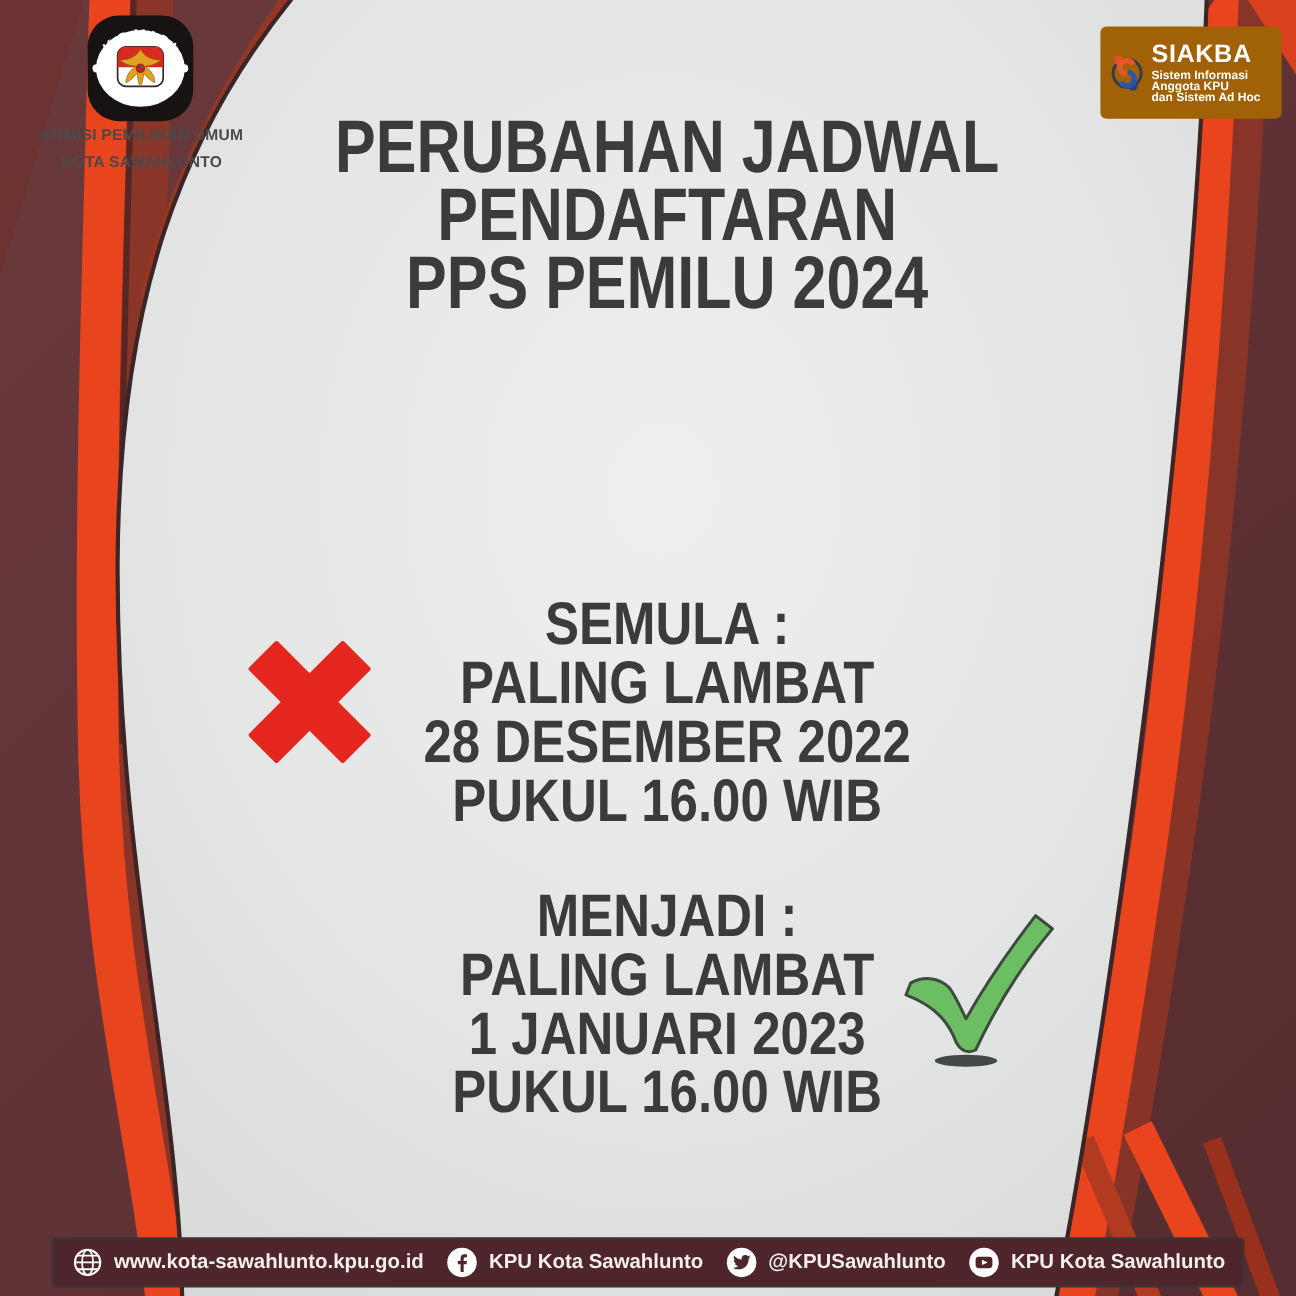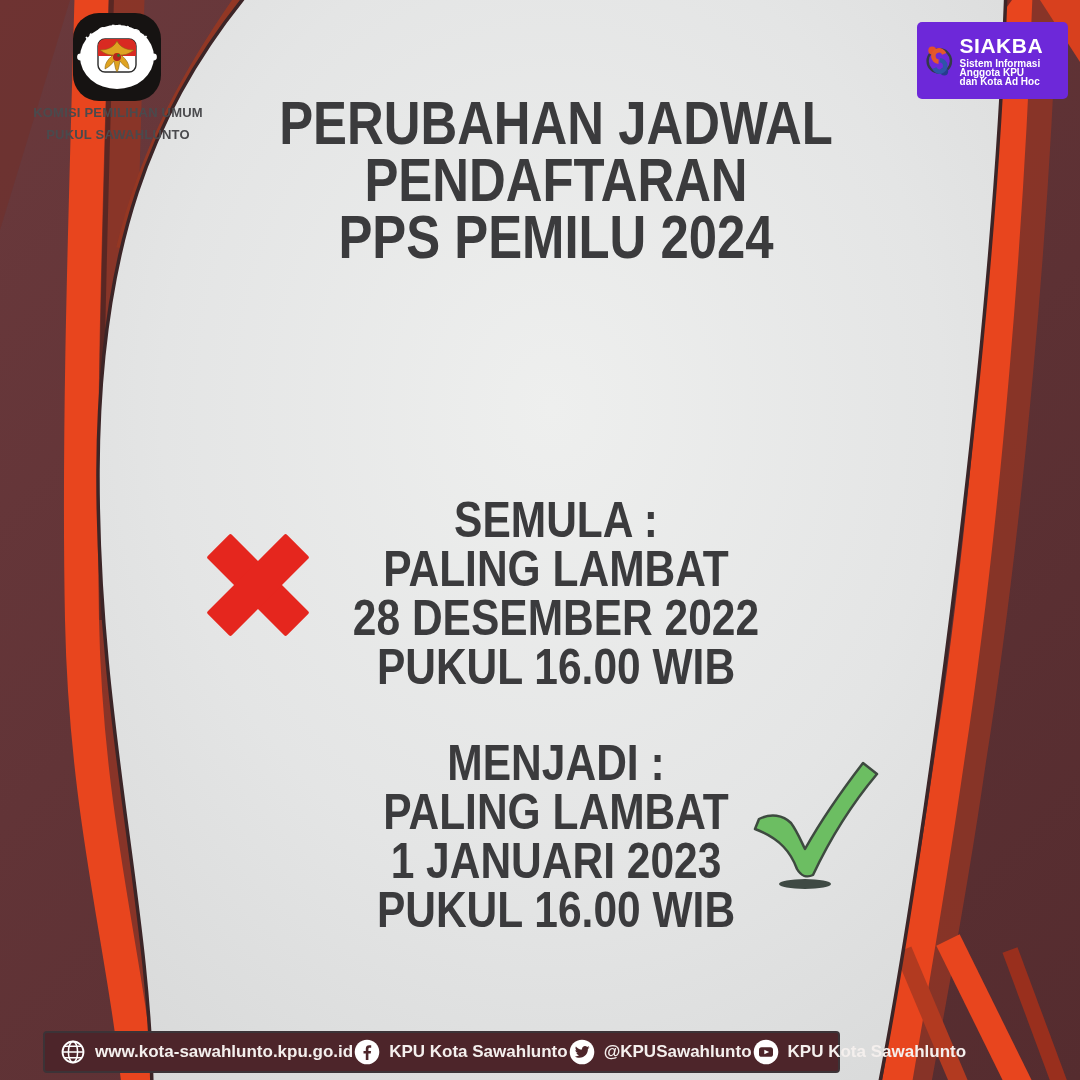--- a/index.html
+++ b/index.html
@@ -16,28 +16,28 @@
   #title-block{top:94px;}
   #subtitle-block{top:328px;}
   #semula-block{top:496px;}
   #menjadi-block{top:739px;}
 
   
   .org-text{position:absolute;left:0;top:102px;width:236px;text-align:center;
             color:#4a4a4d;font-weight:bold;font-size:13px;line-height:22px;letter-spacing:.2px;}
 
   
-  .siakba{position:absolute;left:917px;top:22px;width:151px;height:77px;background:#6d28d9;
+  .siakba{position:absolute;left:917px;top:22px;width:151px;height:77px;background:#a16207;
           border-radius:5px;display:flex;align-items:center;padding:0 4px 0 6px;box-sizing:border-box;gap:4px;}
   .siakba-txt{color:#fff;line-height:1;}
   .siakba-name{font-size:21px;font-weight:bold;letter-spacing:.5px;}
   .siakba-sub{font-size:10px;font-weight:bold;margin-top:3px;line-height:9px;}
 
   
-  .footer{position:absolute;left:43px;top:1031px;width:797px;height:42px;background:#4d252a;
+  .footer{position:absolute;left:43px;top:1031px;width:994px;height:42px;background:#4d252a;
           border:2px solid #3c3337;border-radius:4px;box-sizing:border-box;
           display:flex;align-items:center;justify-content:space-between;padding:0 14px;}
   .footer-item{display:flex;align-items:center;gap:8px;}
   .footer-label{color:#f4efed;font-weight:bold;font-size:17px;white-space:nowrap;}
 </style>
 </head>
 <body>
 
 <div class="canvas">
 
@@ -97,36 +97,36 @@
       <path d="M46,30 c-3,6 -9,9 -17,9 c5,4 9,5 13,5 c-6,5 -8,9 -8,14 c4,-2 7,-5 9,-8
                c1,4 1,8 3,11 c2,-3 2,-7 3,-11 c2,3 5,6 9,8 c0,-5 -2,-9 -8,-14
                c4,0 8,-1 13,-5 c-8,0 -14,-3 -17,-9 z" fill="#dfa321" stroke="#8a6410" stroke-width=".6"></path>
       <circle cx="46" cy="46" r="4" fill="#b5231d"></circle>
       <circle cx="47.5" cy="44.5" r="1.4" fill="#2d7a2d"></circle>
     </g>
   </svg>
 
   <div class="org-text">
     <div>KOMISI PEMILIHAN UMUM</div>
-    <div>PUKUL SAWAHLUNTO</div>
+    <div>KOTA SAWAHLUNTO</div>
   </div>
 
   <div class="siakba">
     <svg width="46" height="46" viewBox="0 0 46 46">
       <circle cx="23" cy="23" r="16.5" fill="none" stroke="#333a48" stroke-width="3.4"></circle>
       <circle cx="13" cy="8" r="5.5" fill="#e4502a"></circle>
       <circle cx="30" cy="38" r="5.5" fill="#263c8e"></circle>
       <path d="M30,13 a8,8 0 1 0 -8,11" fill="none" stroke="#e4582c" stroke-width="6.4"></path>
       <path d="M16,33 a8,8 0 1 0 8,-11" fill="none" stroke="#2d55a7" stroke-width="6.4"></path>
     </svg>
     <div class="siakba-txt">
       <div class="siakba-name">SIAKBA</div>
       <div class="siakba-sub">
         <div>Sistem Informasi Anggota KPU</div>
-        <div>dan Kota Ad Hoc</div>
+        <div>dan Sistem Ad Hoc</div>
       </div>
     </div>
   </div>
 
   <div class="block" id="title-block">
     <div class="t-line">PERUBAHAN JADWAL</div>
     <div class="t-line">PENDAFTARAN</div>
     <div class="t-line">PPS PEMILU 2024</div>
   </div>
 

